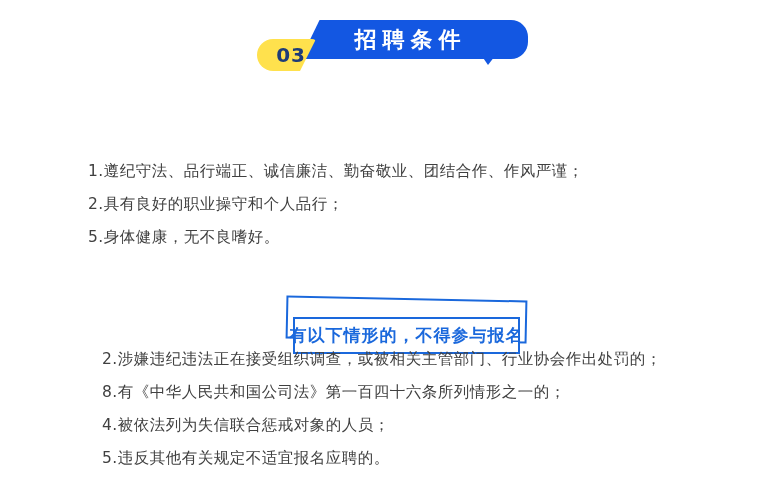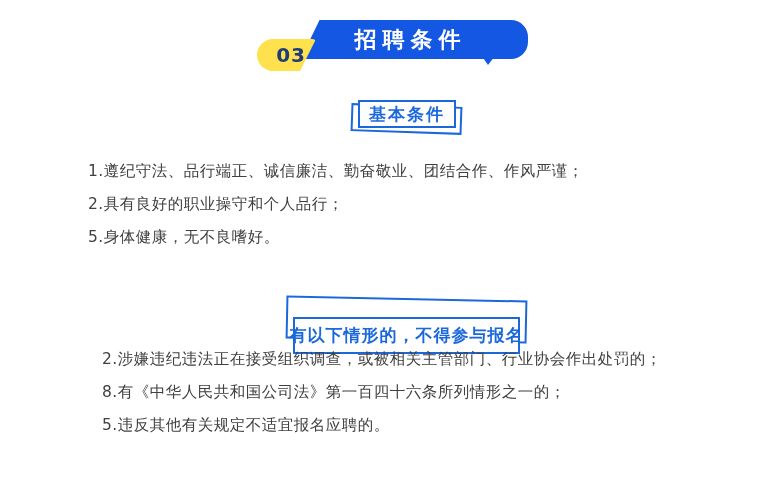--- a/index.html
+++ b/index.html
@@ -91,35 +91,32 @@
     <div class="banner">
       <span class="banner-title">招聘条件</span>
     </div>
     <div class="badge-gap"></div>
     <div class="badge">
       <span class="badge-num">03</span>
     </div>
     <div class="tail"></div>
   </div>
 
-  <div class="subbox subbox-1">
-    <div class="ghost"></div>
-    <div class="label">基本条件</div>
-  </div>
 
   <div class="list list-1">
     <p>1.遵纪守法、品行端正、诚信廉洁、勤奋敬业、团结合作、作风严谨；</p>
     <p>2.具有良好的职业操守和个人品行；</p>
     <p>5.身体健康，无不良嗜好。</p>
   </div>
 
   <div class="subbox subbox-2">
     <div class="ghost"></div>
     <div class="label">有以下情形的，不得参与报名</div>
   </div>
 
   <div class="list list-2">
     <p>2.涉嫌违纪违法正在接受组织调查，或被相关主管部门、行业协会作出处罚的；</p>
     <p>8.有《中华人民共和国公司法》第一百四十六条所列情形之一的；</p>
+    <p>4.被依法列为失信联合惩戒对象的人员；</p>
     <p>5.违反其他有关规定不适宜报名应聘的。</p>
   </div>
 
 </div>
 
 </body></html>

